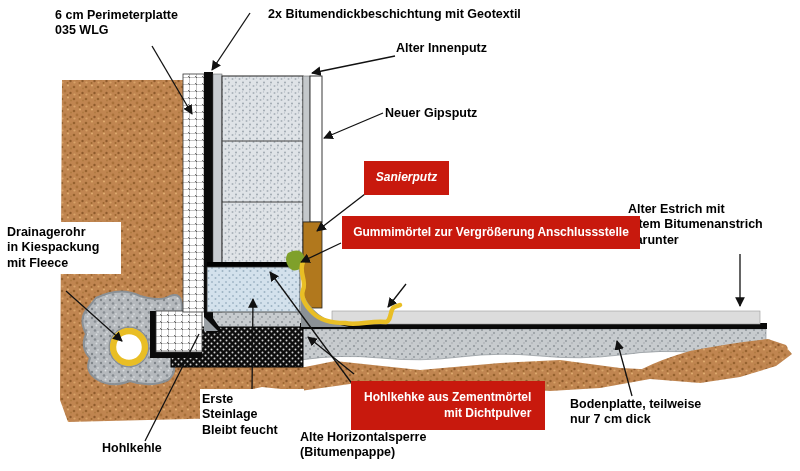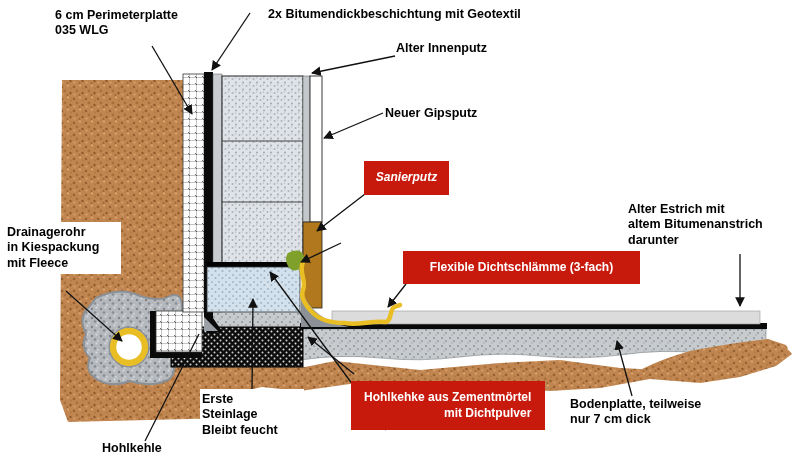--- a/index.html
+++ b/index.html
@@ -173,23 +173,25 @@
 in Kiespackung
 mit Fleece</div>
 
   <div class="lbl center" style="left:570px;top:397px;width:180px;">Bodenplatte, teilweise
 nur 7 cm dick</div>
 
   <div class="lbl center whitebg" style="left:200px;top:389px;width:100px;">Erste
 Steinlage
 Bleibt feucht</div>
 
+  <div class="lbl center" style="left:300px;top:430px;width:165px;">Alte Horizontalsperre
+(Bitumenpappe)</div>
 
   <div class="lbl" style="left:102px;top:441px;">Hohlkehle</div>
 
   <div class="callout" style="left:364px;top:161px;width:85px;height:34px;font-style:italic;">Sanierputz</div>
 
+  <div class="callout" style="left:342px;top:216px;width:298px;height:33px;">Gummimörtel zur Vergrößerung Anschlussstelle</div>
 
-  <div class="callout" style="left:403px;top:251px;width:237px;height:33px;">Flexible Dichtschlämme (3-fach)</div>
 
   <div class="callout leftalign" style="left:351px;top:372px;width:194px;height:49px;">Hohlkehke aus Zementmörtel
 mit Dichtpulver</div>
 </div>
 
 </body></html>

